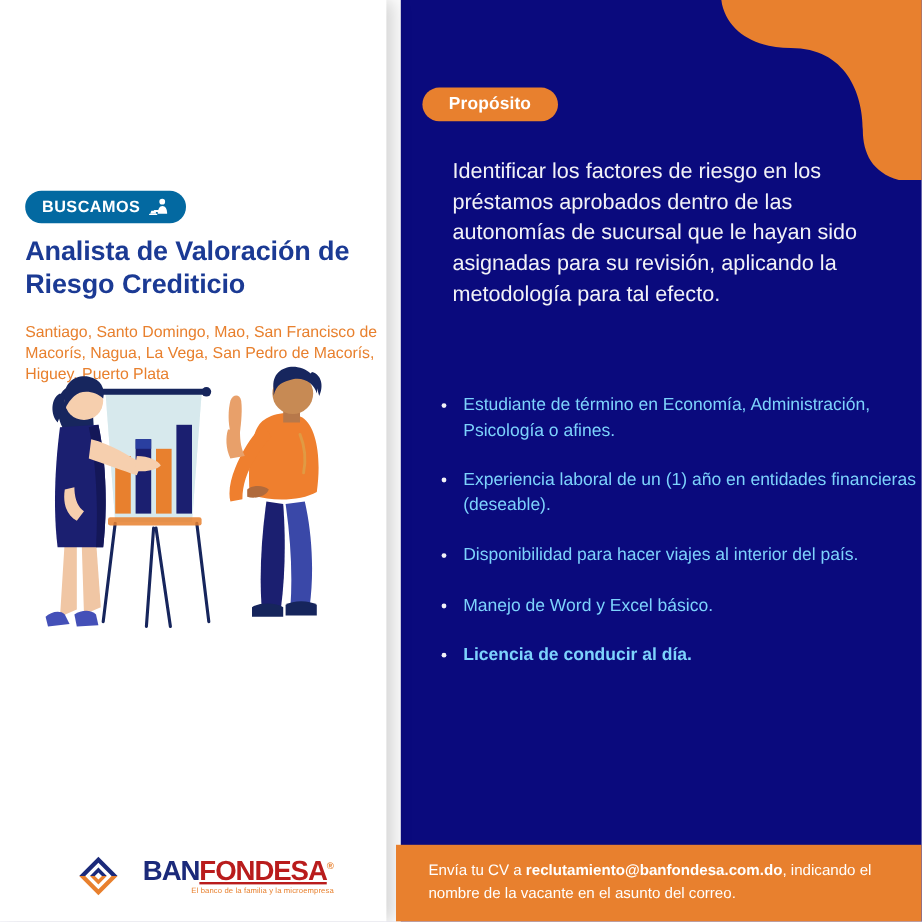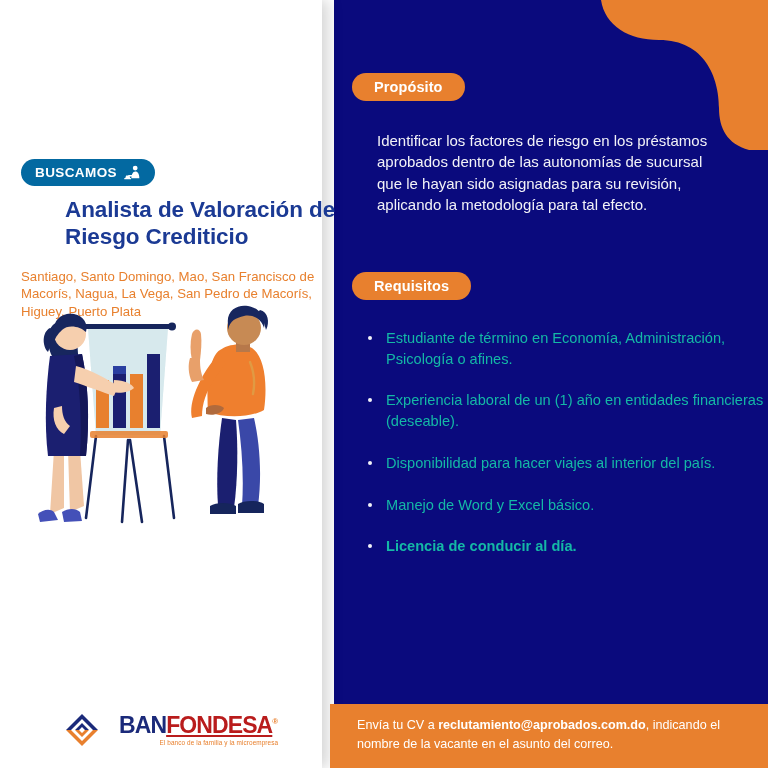--- a/index.html
+++ b/index.html
@@ -79,21 +79,20 @@
   .job-title {
     position: absolute;
     left: 21px;
     top: 196px;
     width: 285px;
     color: #1b3a94;
     font-size: 22.5px;
     font-weight: bold;
     line-height: 1.2;
     letter-spacing: -0.1px;
-    margin-left: 44px;
   }
   .job-locations {
     position: absolute;
     left: 21px;
     top: 268px;
     width: 296px;
     color: #e8802e;
     font-size: 13.2px;
     font-weight: normal;
     line-height: 1.32;
@@ -157,38 +156,38 @@
   }
   #pill-proposito { left: 18px; top: 73px; }
   #pill-requisitos { left: 18px; top: 272px; }
 
   .purpose-text {
     position: absolute;
     left: 43px;
     top: 130px;
     width: 350px;
     color: #f2f2f7;
-    font-size: 15px;
+    font-size: 18px;
     line-height: 1.43;
   }
 
   .req-list {
     position: absolute;
     left: 30px;
     top: 328px;
     width: 400px;
     margin: 0;
     padding: 0;
     list-style: none;
   }
   .req-item {
     position: relative;
     padding-left: 22px;
     margin-bottom: 21px;
-    color: #14b8a6;
+    color: #7dd3fc;
     font-size: 14.6px;
     line-height: 1.42;
   }
   .req-item:last-child { margin-bottom: 0; font-weight: bold; }
   .req-bullet {
     position: absolute;
     left: 4px;
     top: 8px;
     width: 4px;
     height: 4px;
@@ -224,21 +223,20 @@
   <div class="right-panel">
 
     <svg class="orange-blob" viewBox="0 0 200 150">
       <path d="M200,0 L0,0 C4,26 28,40 58,40 C104,40 118,78 118,108 C118,128 126,144 148,150 L200,150 Z" fill="#e8802e"></path>
     </svg>
 
     <div class="pill" id="pill-proposito">Propósito</div>
 
     <div class="purpose-text">Identificar los factores de riesgo en los préstamos aprobados dentro de las autonomías de sucursal que le hayan sido asignadas para su revisión, aplicando la metodología para tal efecto.</div>
 
-    <div class="pill" id="pill-requisitos">Requisitos</div>
 
     <ul class="req-list">
       <li class="req-item">
         <span class="req-bullet"></span>
         <span>Estudiante de término en Economía, Administración, Psicología o afines.</span>
       </li>
       <li class="req-item">
         <span class="req-bullet"></span>
         <span>Experiencia laboral de un (1) año en entidades financieras (deseable).</span>
       </li>
@@ -252,21 +250,21 @@
       </li>
       <li class="req-item">
         <span class="req-bullet"></span>
         <span>Licencia de conducir al día.</span>
       </li>
     </ul>
   </div>
 
   <div class="footer-bar">
     <div class="footer-text">
-      <span>Envía tu CV a </span><span class="footer-email">reclutamiento@aprobados.com.do</span><span>, indicando el nombre de la vacante en el asunto del correo.</span>
+      <span>Envía tu CV a </span><span class="footer-email">reclutamiento@banfondesa.com.do</span><span>, indicando el nombre de la vacante en el asunto del correo.</span>
     </div>
   </div>
 
   <div class="left-card">
 
     <div class="buscamos-badge">
       <span class="buscamos-label">BUSCAMOS</span>
       <svg class="worker-icon" width="17" height="15" viewBox="0 0 17 15">
         <circle cx="11.2" cy="3.1" r="2.4" fill="#ffffff"></circle>
         <path d="M7.4,13.2 C7.4,9.4 9.0,6.6 11.4,6.6 C13.8,6.6 15.3,9.0 15.3,13.2 Z" fill="#ffffff"></path>

